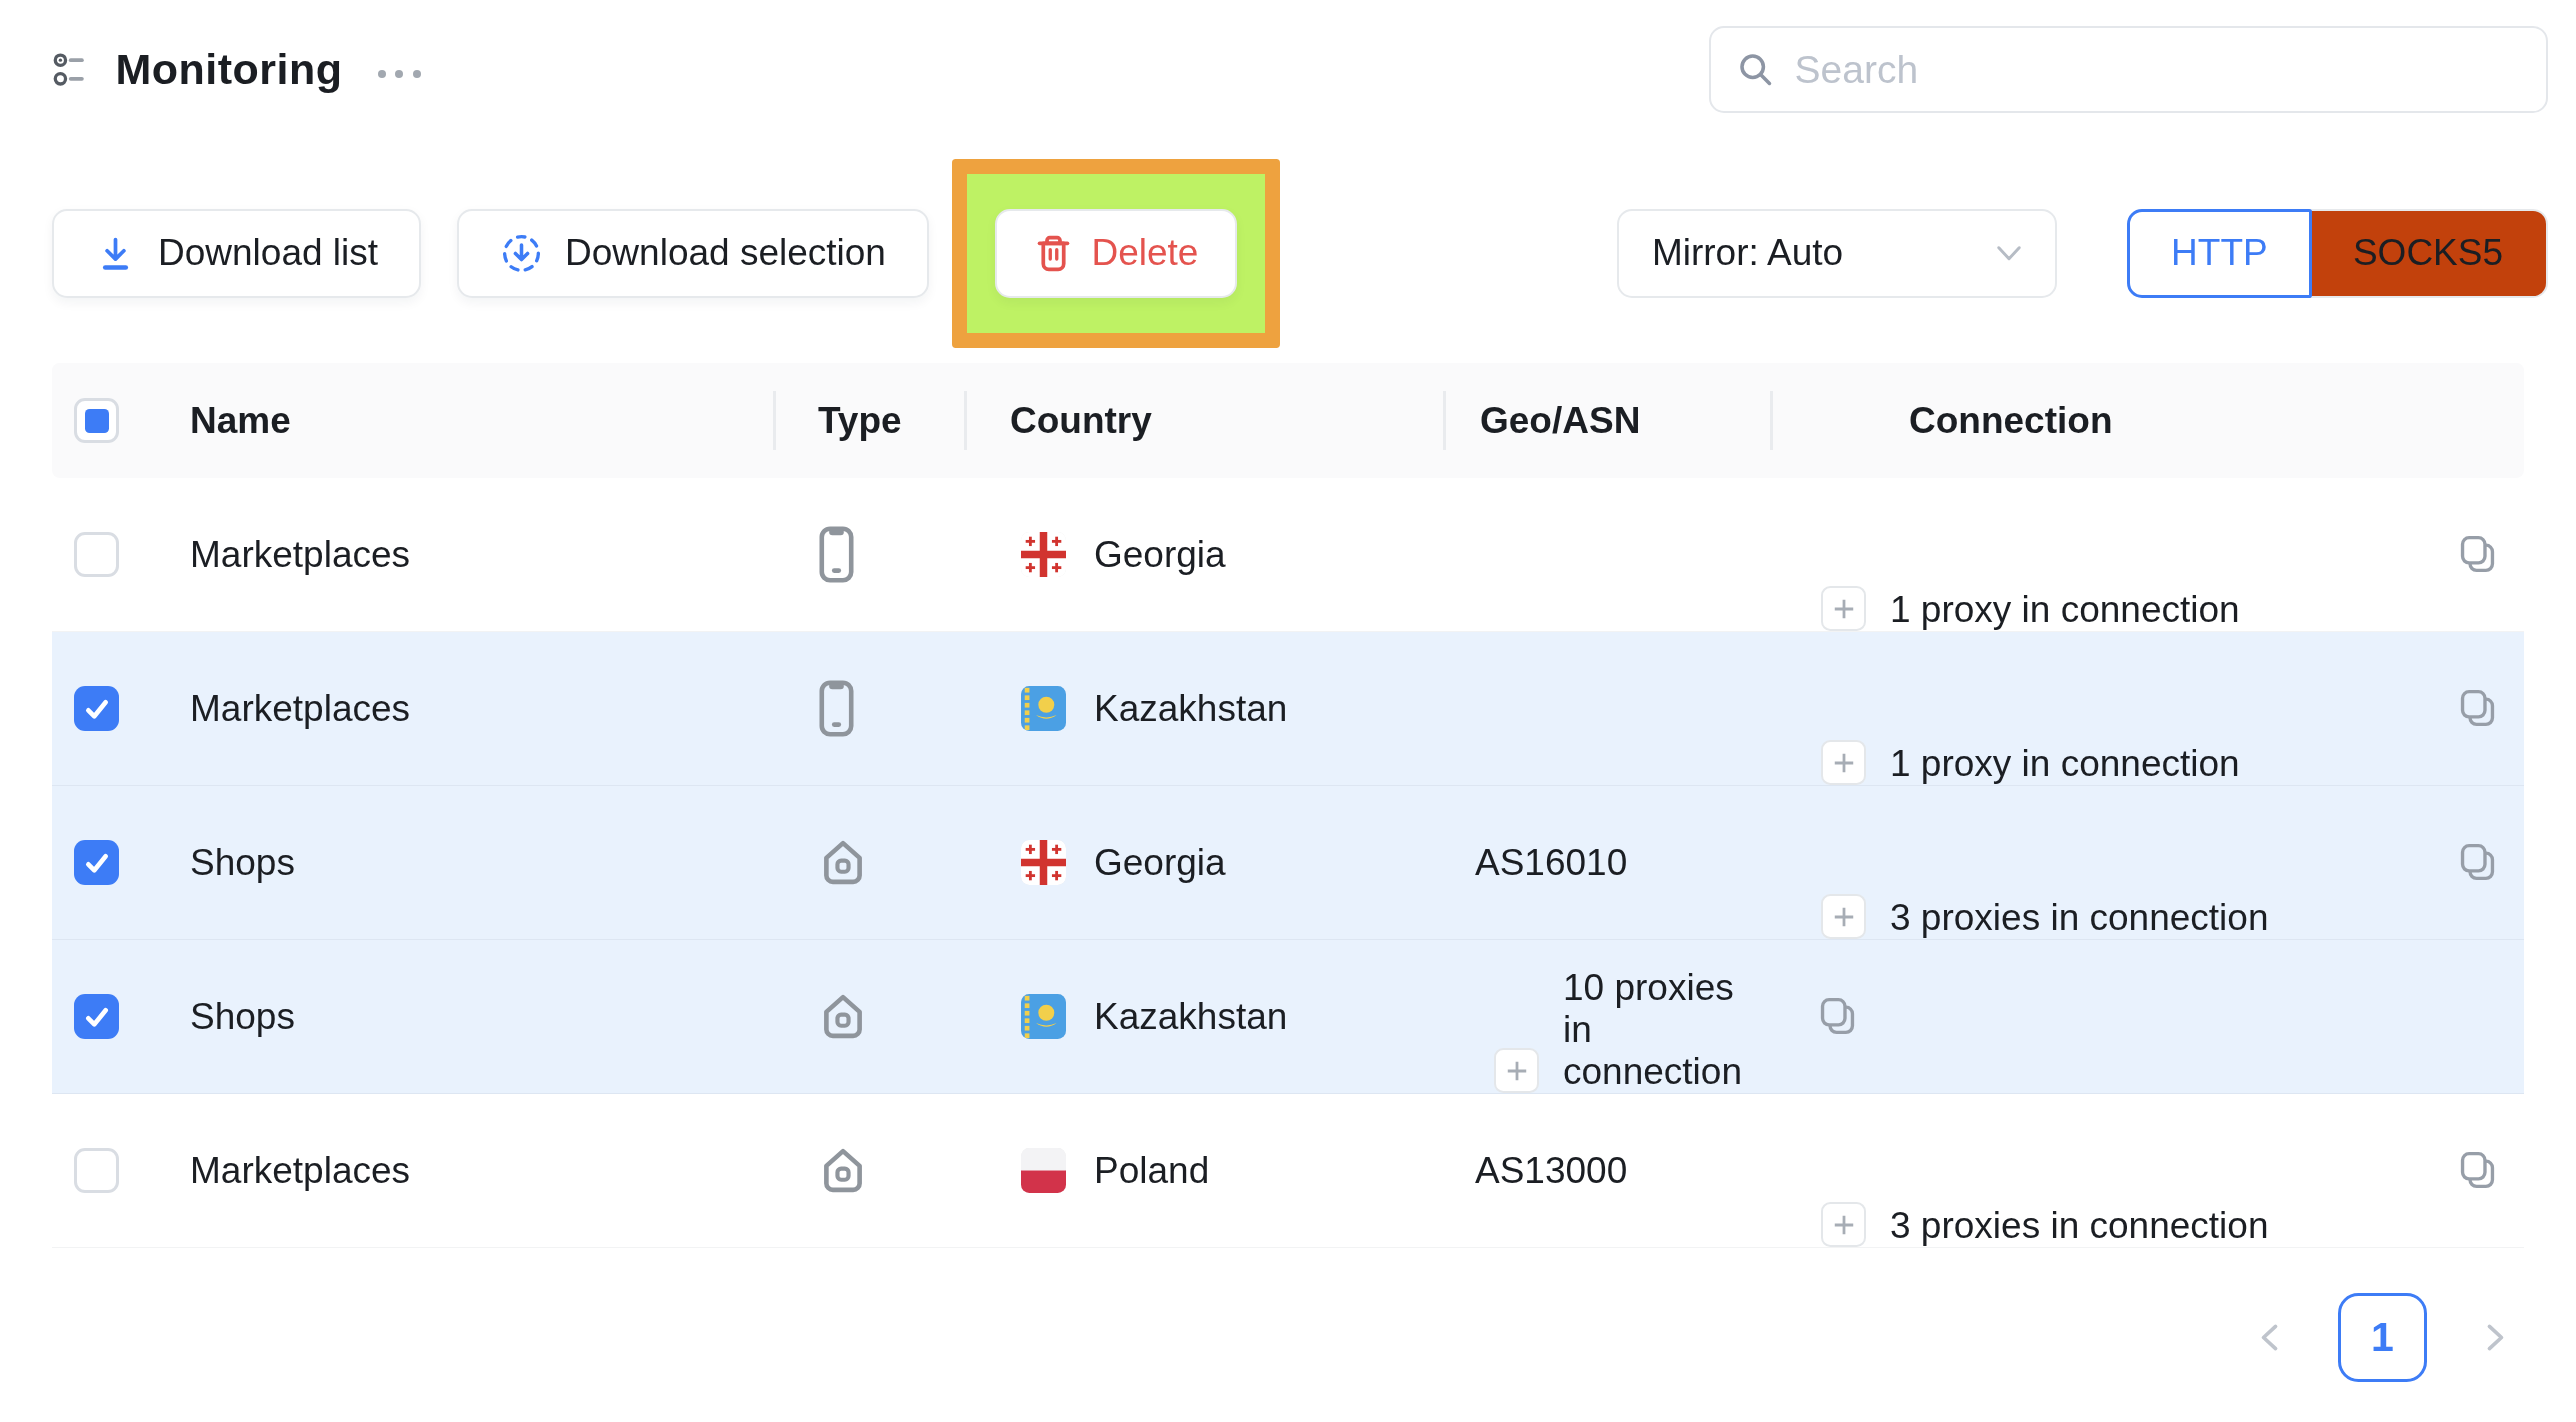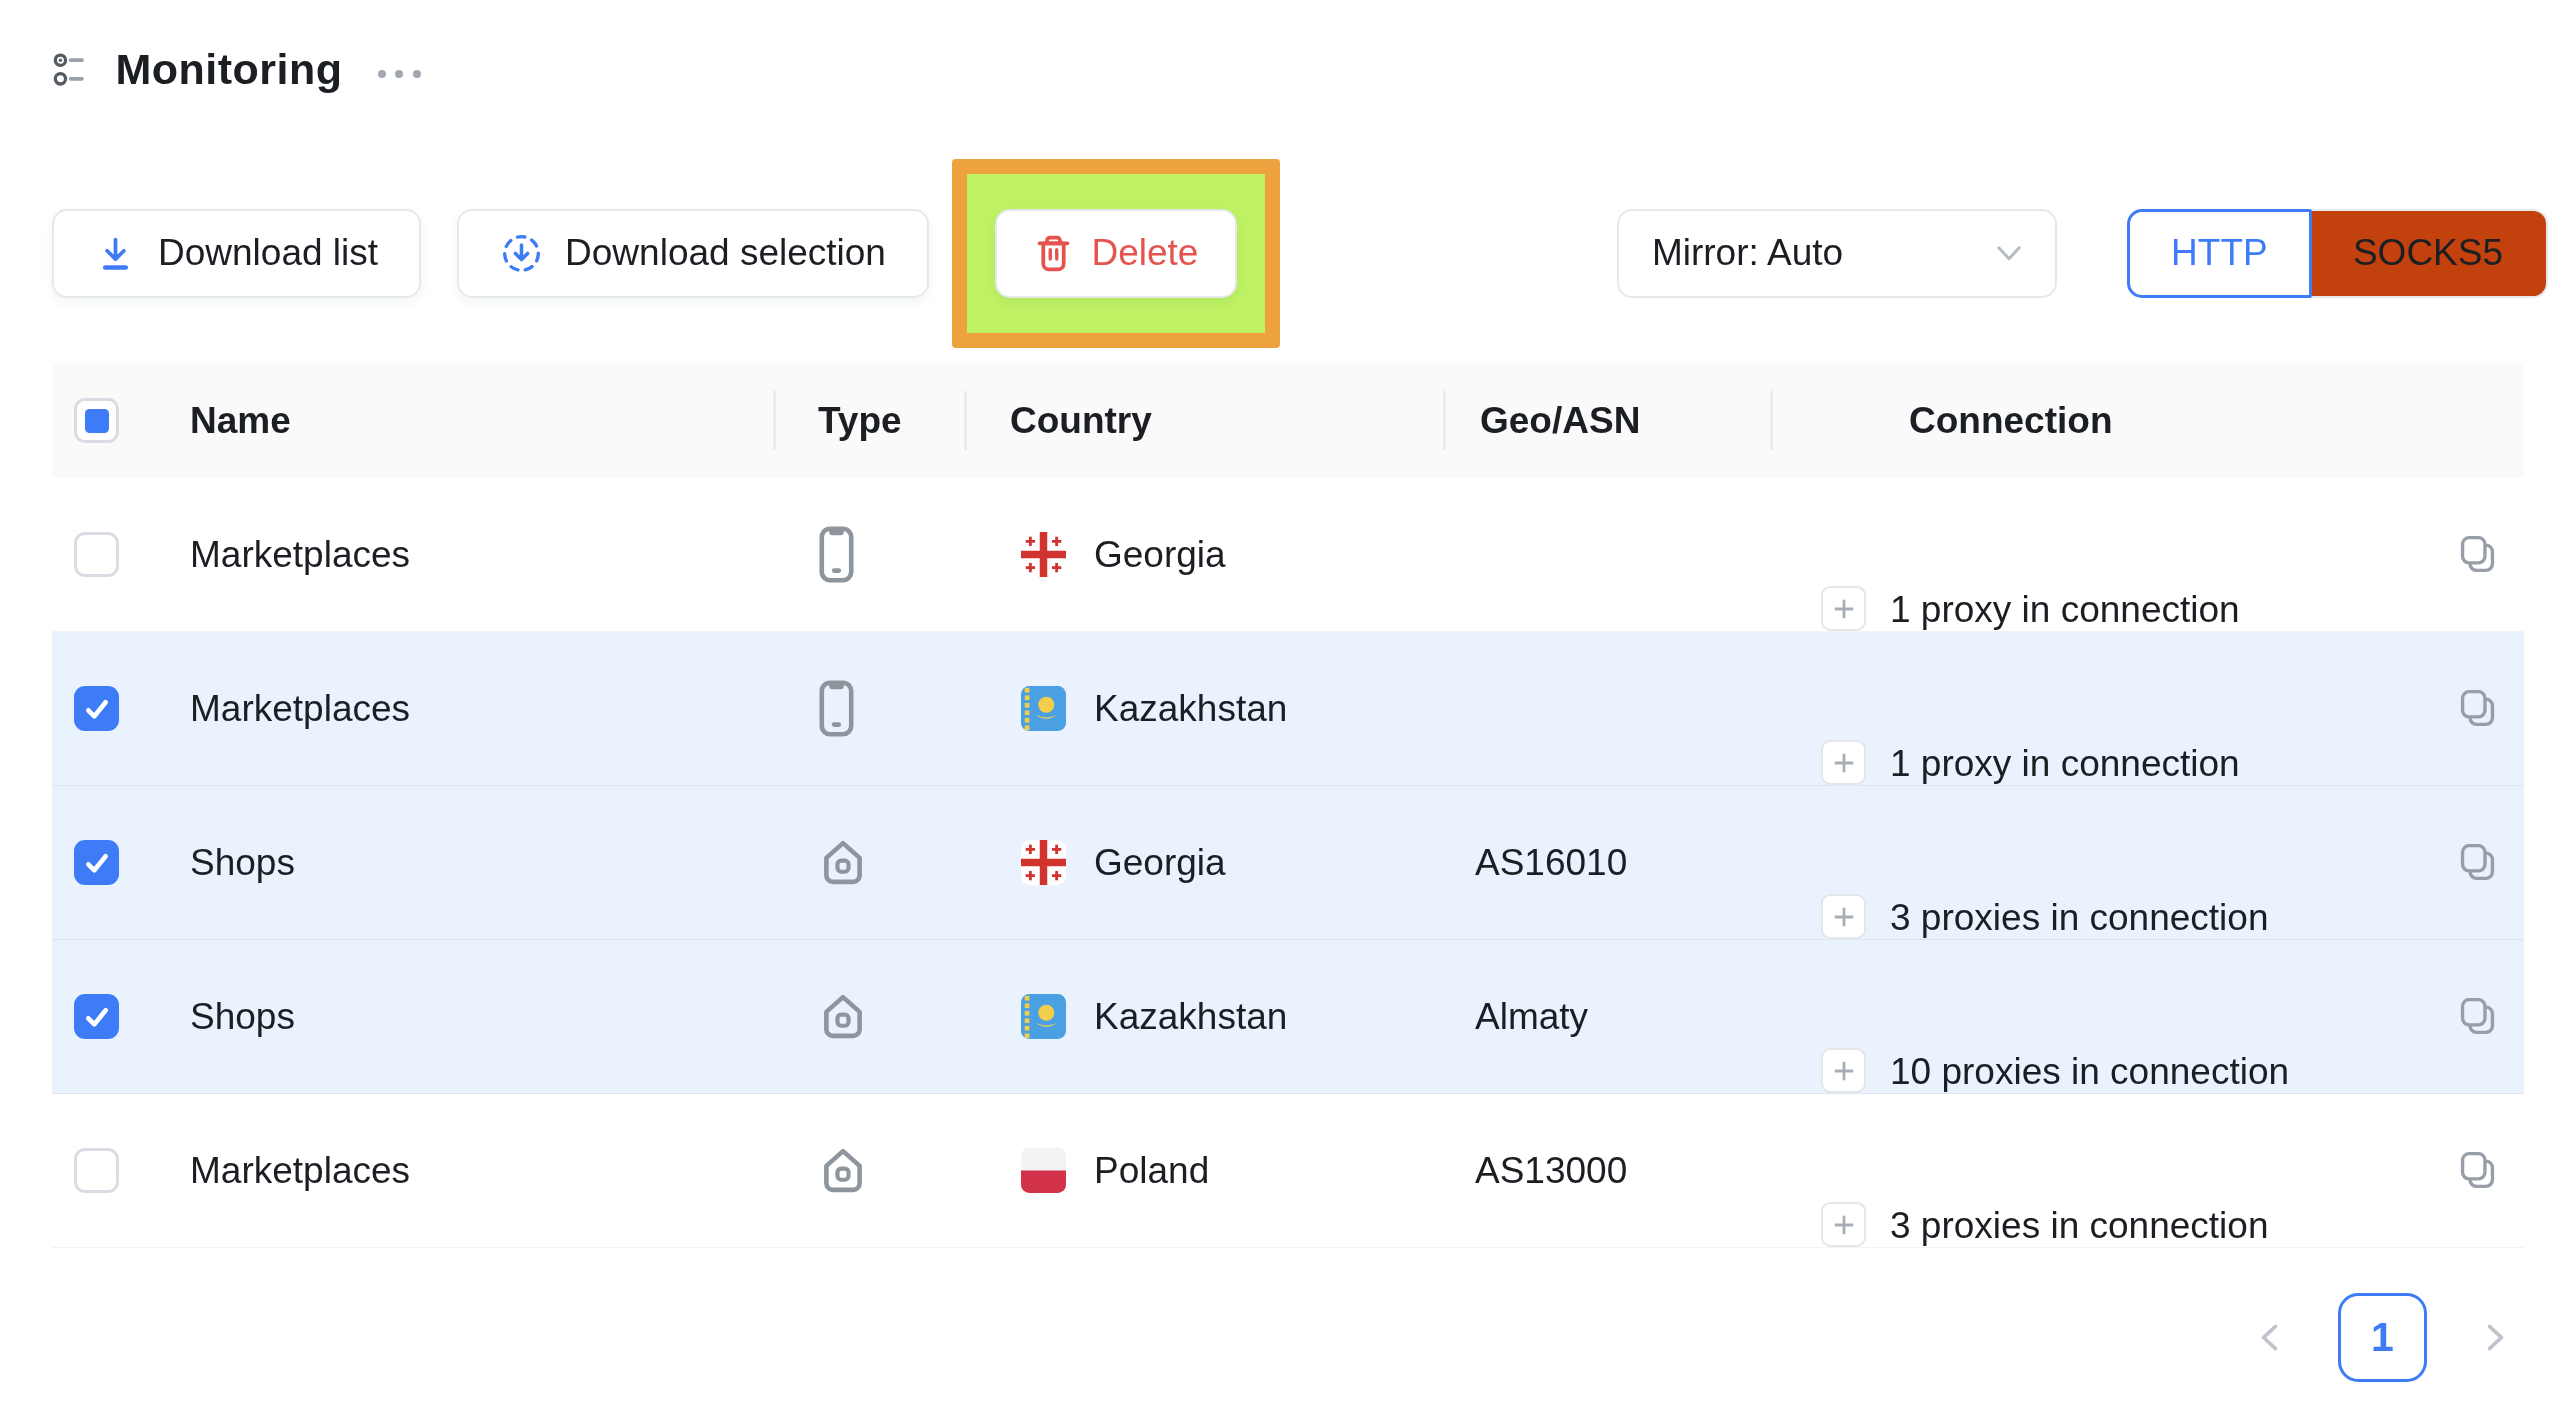--- a/index.html
+++ b/index.html
@@ -113,20 +113,27 @@
           <line x1="20" y1="33" x2="32" y2="33" stroke="#9aa0a8" stroke-width="4" stroke-linecap="round"></line>
         </svg>
       </span>
       <span class="page-title">Monitoring</span>
       <span class="more-dots">
           <i></i>
           <i></i>
           <i></i>
         </span>
     </div>
+    <div class="search-wrap">
+      <svg width="41" height="41" viewBox="0 0 44 44" fill="none">
+        <circle cx="19" cy="19" r="11.5" stroke="#8d95a4" stroke-width="3.8"></circle>
+        <line x1="28" y1="28" x2="37" y2="37" stroke="#8d95a4" stroke-width="3.8" stroke-linecap="round"></line>
+      </svg>
+      <input type="text" placeholder="Search" style="">
+    </div>
   </div>
 
   <div class="toolbar">
     <button class="btn">
       <svg width="41" height="41" viewBox="0 0 44 44" fill="none">
         <path d="M22 7 V27 M13 19 L22 28 L31 19" stroke="#3d7cf6" stroke-width="4" stroke-linecap="round" stroke-linejoin="round"></path>
         <line x1="11" y1="37" x2="33" y2="37" stroke="#3d7cf6" stroke-width="5" stroke-linecap="round"></line>
       </svg>
       <span>Download list</span>
     </button>
@@ -372,21 +379,20 @@
                 <rect x="4" y="26" width="5" height="5"></rect>
                 <rect x="4" y="34" width="5" height="5"></rect>
                 <rect x="4" y="42" width="5" height="5"></rect>
                 <circle cx="27" cy="20" r="8.5"></circle>
                 <path d="M16 31 q11 5 22 0 q-11 8 -22 0 Z"></path>
               </g>
             </svg>
         </span>
         <span>Kazakhstan</span>
       </div>
-      <div class="cell cell-geo">Almaty</div>
       <div class="cell cell-conn">
         <span class="plus-btn">
           <svg width="24" height="24" viewBox="0 0 26 26">
               <path d="M13 3 V23 M3 13 H23" stroke="#a7adb5" stroke-width="3"></path>
             </svg>
         </span>
         <span>10 proxies in connection</span>
       </div>
       <div class="cell cell-copy">
         <span class="copy-btn">

